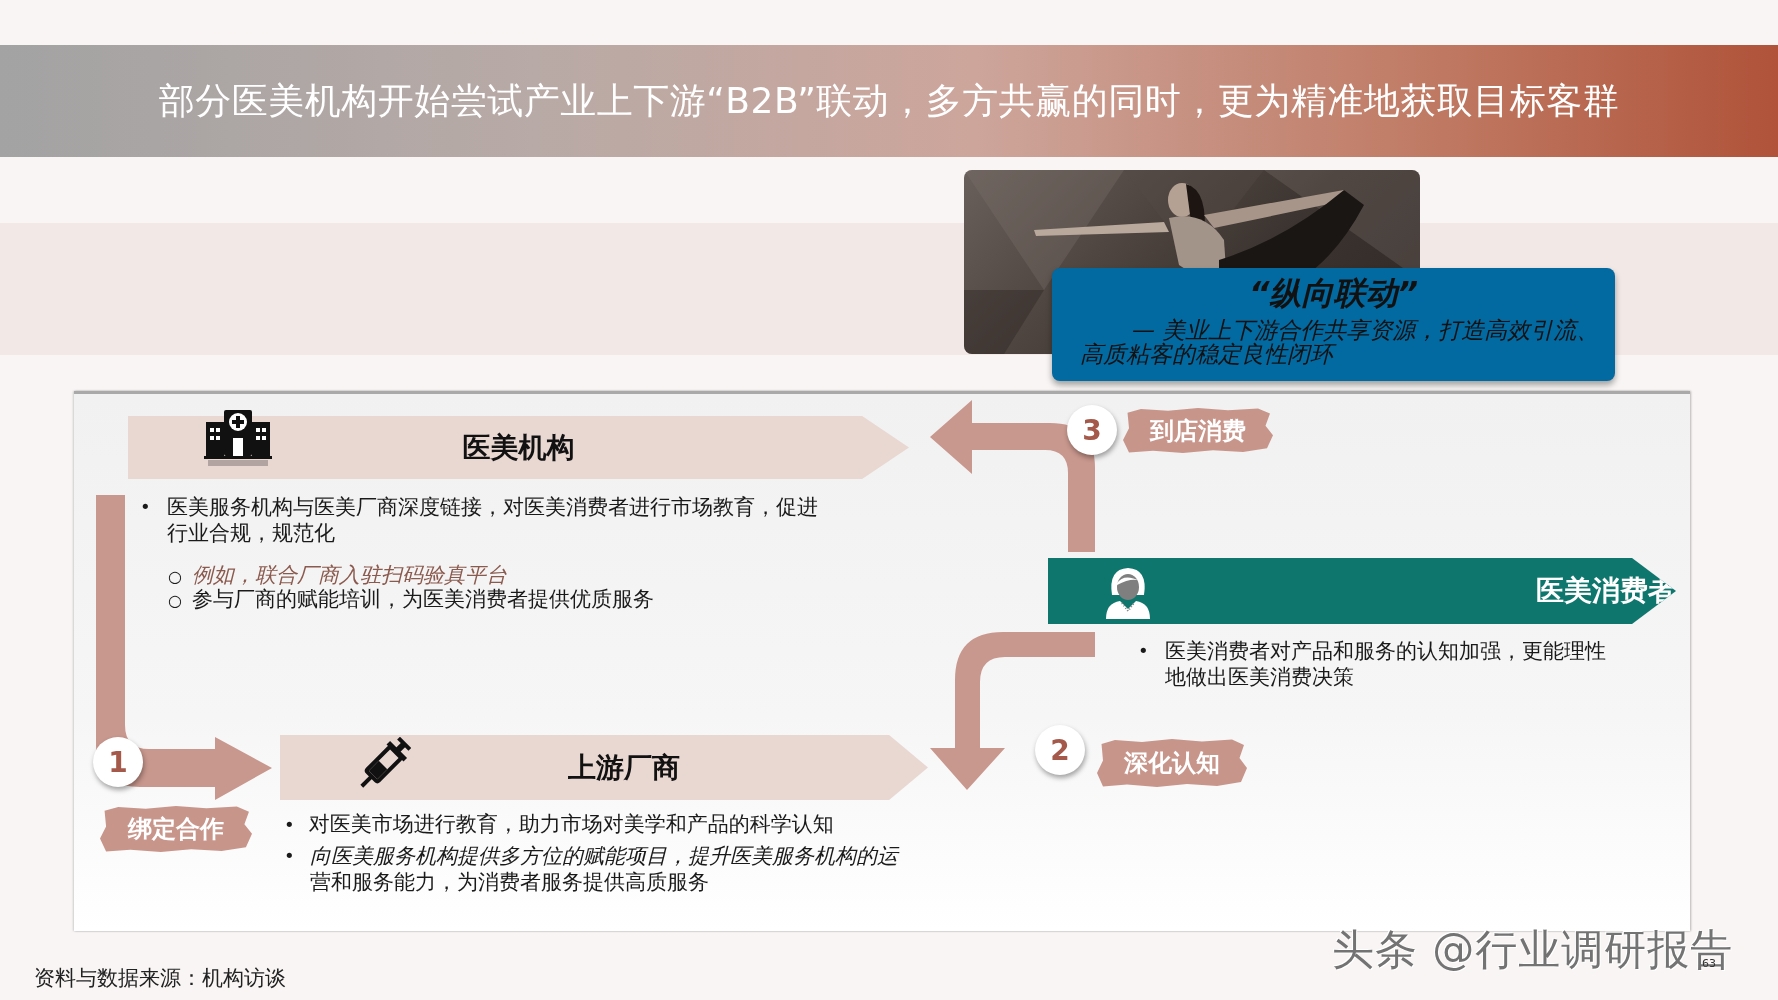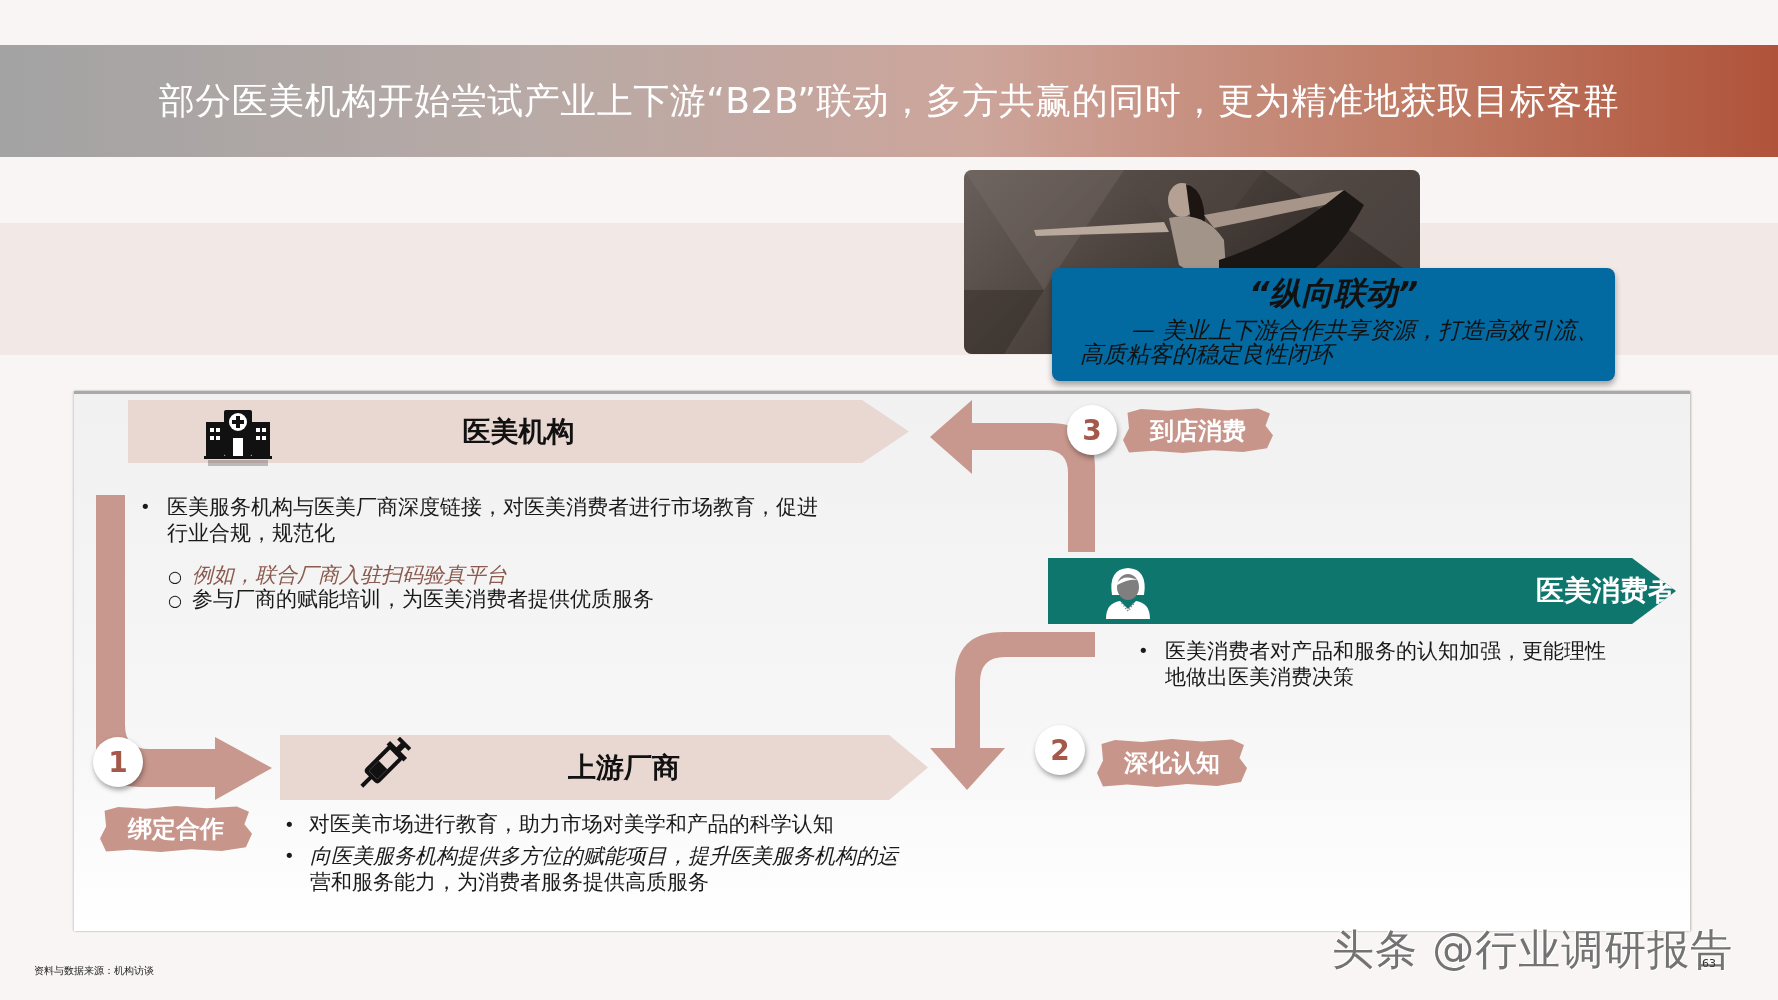--- a/index.html
+++ b/index.html
@@ -73,21 +73,21 @@
 
 <svg class="abs" style="left:0;top:0;" width="1778" height="1000">
 
   <path class="arrowc" d="M96 495 L125 495 L125 725 Q125 749 149 749 L215 749 L215 737 L272 768 L215 800 L215 787 L140 787 Q96 787 96 745 Z"></path>
 
   <path class="arrowc" d="M1068 552 L1095 552 L1095 468 Q1095 423 1050 423 L972 423 L972 400 L930 437 L972 474 L972 450 L1045 450 Q1068 450 1068 473 Z"></path>
 
   <path class="arrowc" d="M1095 632 L1095 657 L1005 657 Q980 657 980 682 L980 748 L1005 748 L967 790 L930 748 L955 748 L955 680 Q955 632 1003 632 Z"></path>
 </svg>
 
-<div class="abs banner banner-pink" style="left:128px;top:400px;width:781px;height:63px;">
+<div class="abs banner banner-pink" style="left:128px;top:416px;width:781px;height:63px;">
   <span class="banner-title">医美机构</span>
 </div>
 <svg class="abs" style="left:204px;top:408px;" width="68" height="60" viewBox="0 0 68 60">
   <rect x="2" y="14" width="18" height="34" fill="#111"></rect>
   <rect x="48" y="14" width="18" height="34" fill="#111"></rect>
   <rect x="20" y="2" width="28" height="46" rx="2" fill="#111"></rect>
   <circle cx="34" cy="14" r="9" fill="#fff"></circle>
   <rect x="32" y="8" width="4" height="12" fill="#111"></rect>
   <rect x="28" y="12" width="12" height="4" fill="#111"></rect>
   <rect x="29" y="30" width="10" height="18" fill="#fff"></rect>
@@ -169,15 +169,15 @@
   <span>深化认知</span>
 </div>
 
 <div class="abs circle" style="left:1067px;top:405px;">
   <span>3</span>
 </div>
 <div class="abs brush" style="left:1123px;top:407px;width:150px;height:47px;">
   <span>到店消费</span>
 </div>
 
-<div class="abs" style="left:34px;top:964px;font-size:10px;color:#222;">资料与数据来源：机构访谈</div>
+<div class="abs" style="left:34px;top:964px;font-size:21px;color:#222;">资料与数据来源：机构访谈</div>
 <div class="abs" style="left:1332px;top:922px;font-size:42px;color:#737373;letter-spacing:1px;text-shadow:1px 1px 0 #fff,-1px -1px 0 #fff;">头条 @行业调研报告</div>
 <div class="abs" style="left:1702px;top:957px;font-size:11px;color:#333;">63</div>
 
 </body></html>

